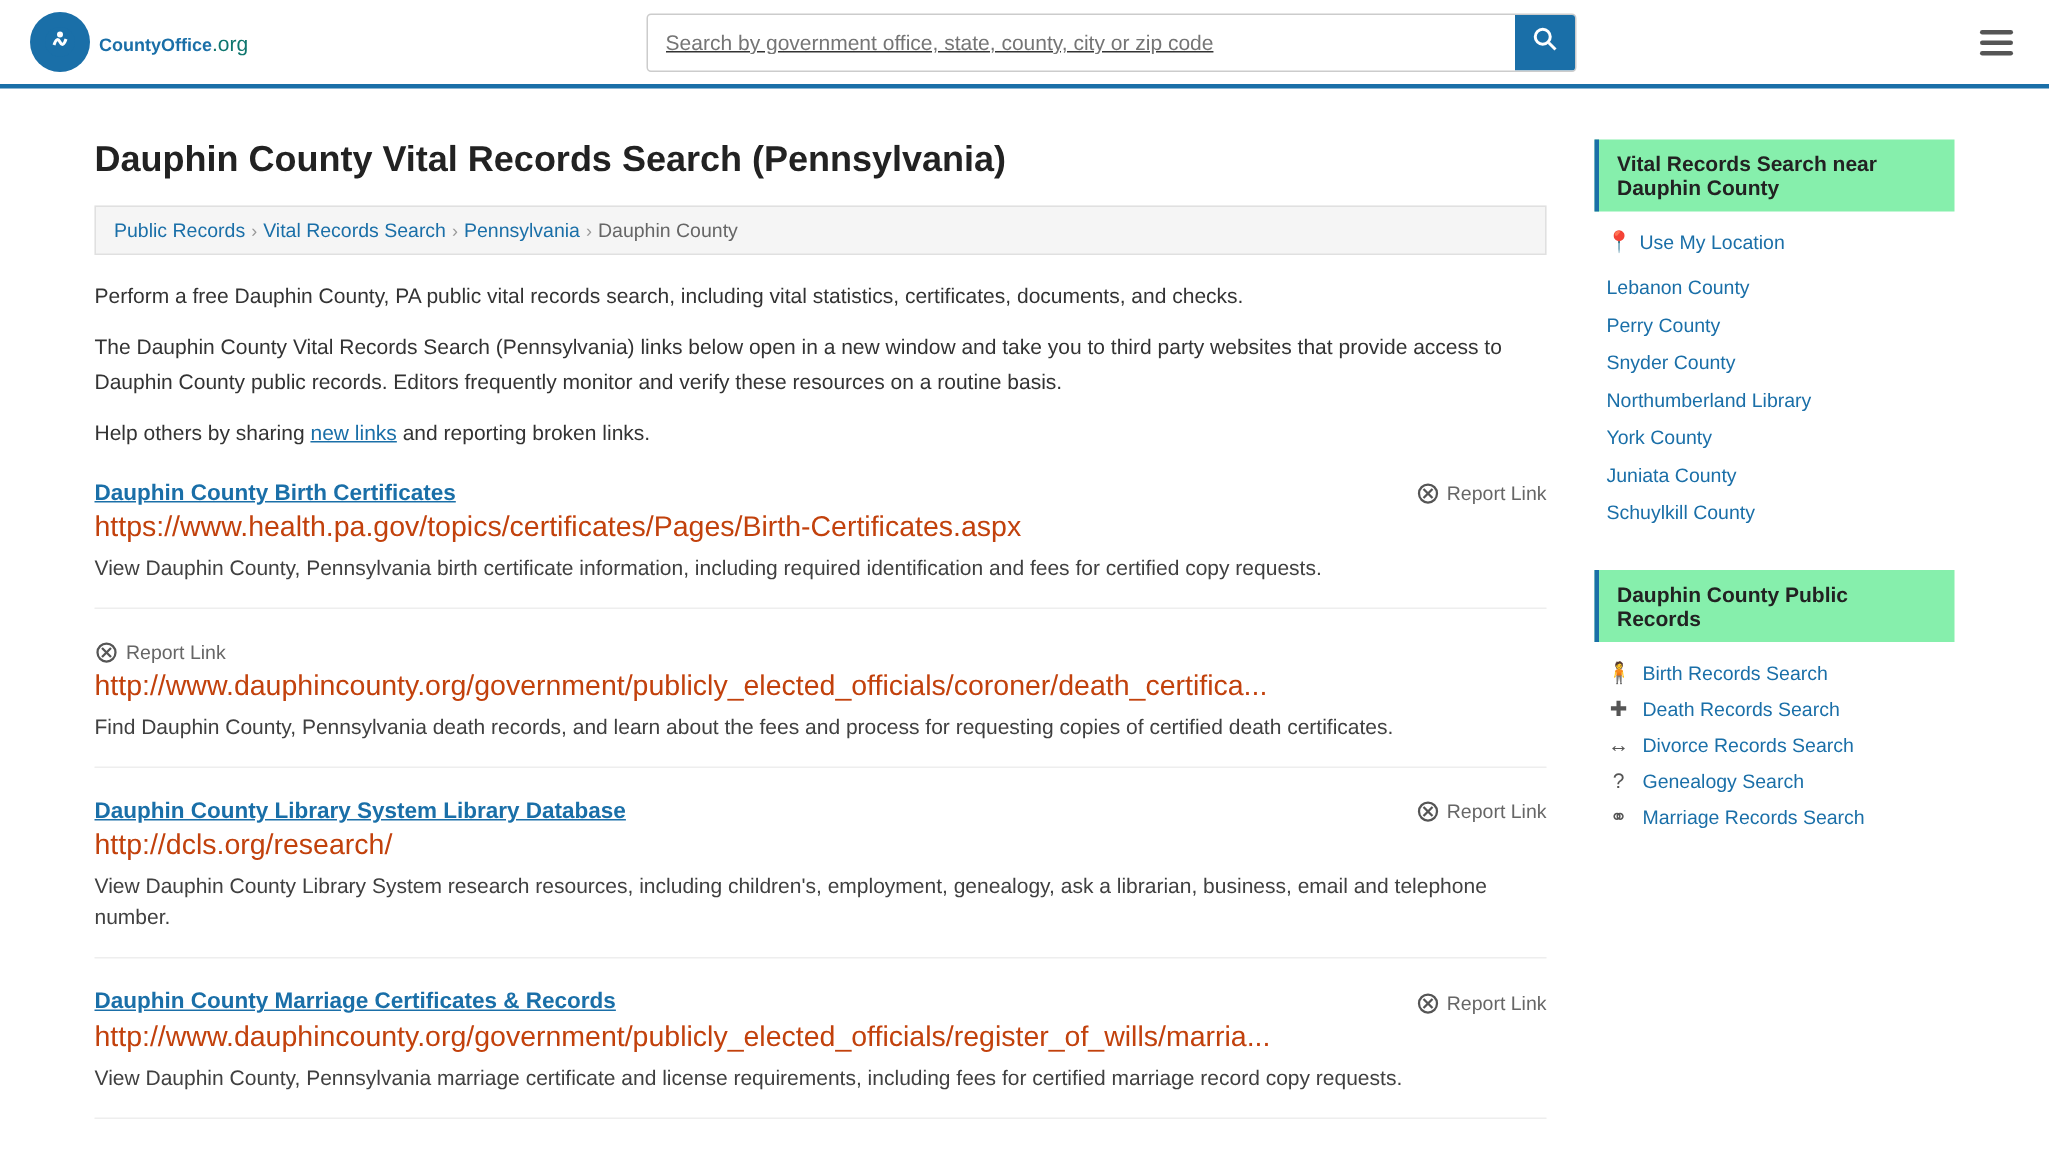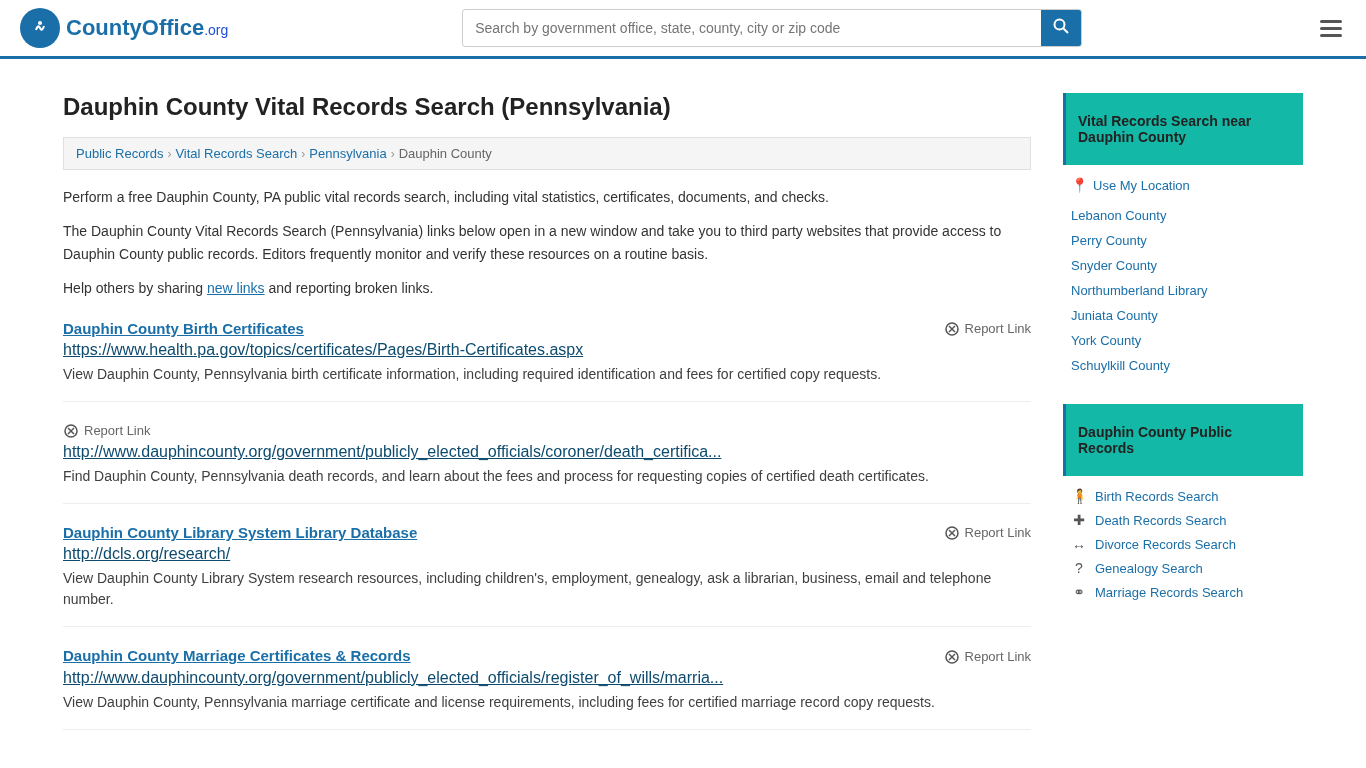--- a/index.html
+++ b/index.html
@@ -36,20 +36,21 @@
       color: #1a6fa8;
     }
     #logo-text span { color: #333; font-weight: normal; font-size: 14px; }
     #search-area {
       display: flex;
       align-items: flex-start;
       gap: 8px;
       flex: 1;
       max-width: 620px;
       margin: 0 20px;
+      text-decoration: underline;
     }
     #search-bar {
       display: flex;
       align-items: center;
       border: 1px solid #ccc;
       border-radius: 3px;
       overflow: hidden;
       flex: 1;
     }
     #search-input {
@@ -166,39 +167,38 @@
       gap: 5px;
       color: #666;
       font-size: 13px;
       cursor: pointer;
       background: none;
       border: none;
       white-space: nowrap;
     }
     .report-icon { font-size: 14px; color: #555; }
     .result-url {
-      font-size: 16px;
-      color: #0c4a6e;
+      font-size: 19px;
+      color: #c2410c;
       margin-bottom: 5px;
       word-break: break-all;
-      text-decoration: underline;
     }
     .result-desc {
       font-size: 14px;
       color: #404040;
       line-height: 1.5;
     }
 
     
     .sidebar-section {
       margin-bottom: 20px;
     }
     .sidebar-heading {
-      background: #14b8a6;
-      padding: 20px 12px;
+      background: #86efac;
+      padding: 8px 12px;
       font-weight: bold;
       font-size: 14px;
       color: #222;
       border-left: 3px solid #1a6fa8;
       margin-bottom: 8px;
     }
     .sidebar-link-item {
       display: flex;
       align-items: center;
       gap: 8px;
@@ -241,21 +241,21 @@
 <div id="header">
   <div id="logo-area">
     <div id="logo-circle">
       <svg width="24" height="24" viewBox="0 0 24 24" fill="none">
         <circle cx="12" cy="12" r="10" fill="#1a6fa8"></circle>
         <path d="M8 14 Q10 8 12 12 Q14 16 16 10" stroke="white" stroke-width="2" fill="none"></path>
         <circle cx="12" cy="7" r="2" fill="white"></circle>
       </svg>
     </div>
     <div id="logo-text">
-      <span style="color:#1a6fa8;font-weight:bold;font-size:22px;">CountyOffice</span><span style="font-size:14px;color:#1d4ed8;font-weight:normal;">.org</span>
+      <span style="color:#1a6fa8;font-weight:bold;font-size:12px;">CountyOffice</span><span style="font-size:14px;color:#0f766e;font-weight:normal;">.org</span>
     </div>
   </div>
   <div id="search-area">
     <div id="search-bar">
       <input id="search-input" type="text" placeholder="Search by government office, state, county, city or zip code" style="">
       <button id="search-btn">
         <svg width="16" height="16" viewBox="0 0 16 16" fill="white">
           <circle cx="6.5" cy="6.5" r="5" stroke="white" stroke-width="2" fill="none"></circle>
           <line x1="10.5" y1="10.5" x2="15" y2="15" stroke="white" stroke-width="2"></line>
         </svg>
@@ -360,22 +360,22 @@
       <div class="sidebar-heading">Vital Records Search near Dauphin County</div>
       <div class="sidebar-use-location">
         <span class="sidebar-icon">📍</span>
         <span>Use My Location</span>
       </div>
       <div class="county-links" id="nearby-county-list">
           <a href="#" class="county-link">Lebanon County</a>
           <a href="#" class="county-link">Perry County</a>
           <a href="#" class="county-link">Snyder County</a>
           <a href="#" class="county-link">Northumberland Library</a>
+          <a href="#" class="county-link">York County</a>
           <a href="#" class="county-link">Juniata County</a>
-          <a href="#" class="county-link">York County</a>
           <a href="#" class="county-link">Schuylkill County</a>
         </div>
     </div>
 
     <div class="sidebar-section">
       <div class="sidebar-heading">Dauphin County Public Records</div>
       <div id="public-records-links">
           <div class="sidebar-link-item">
     <span class="sidebar-icon">🧍</span>
     <span>Birth Records Search</span>

